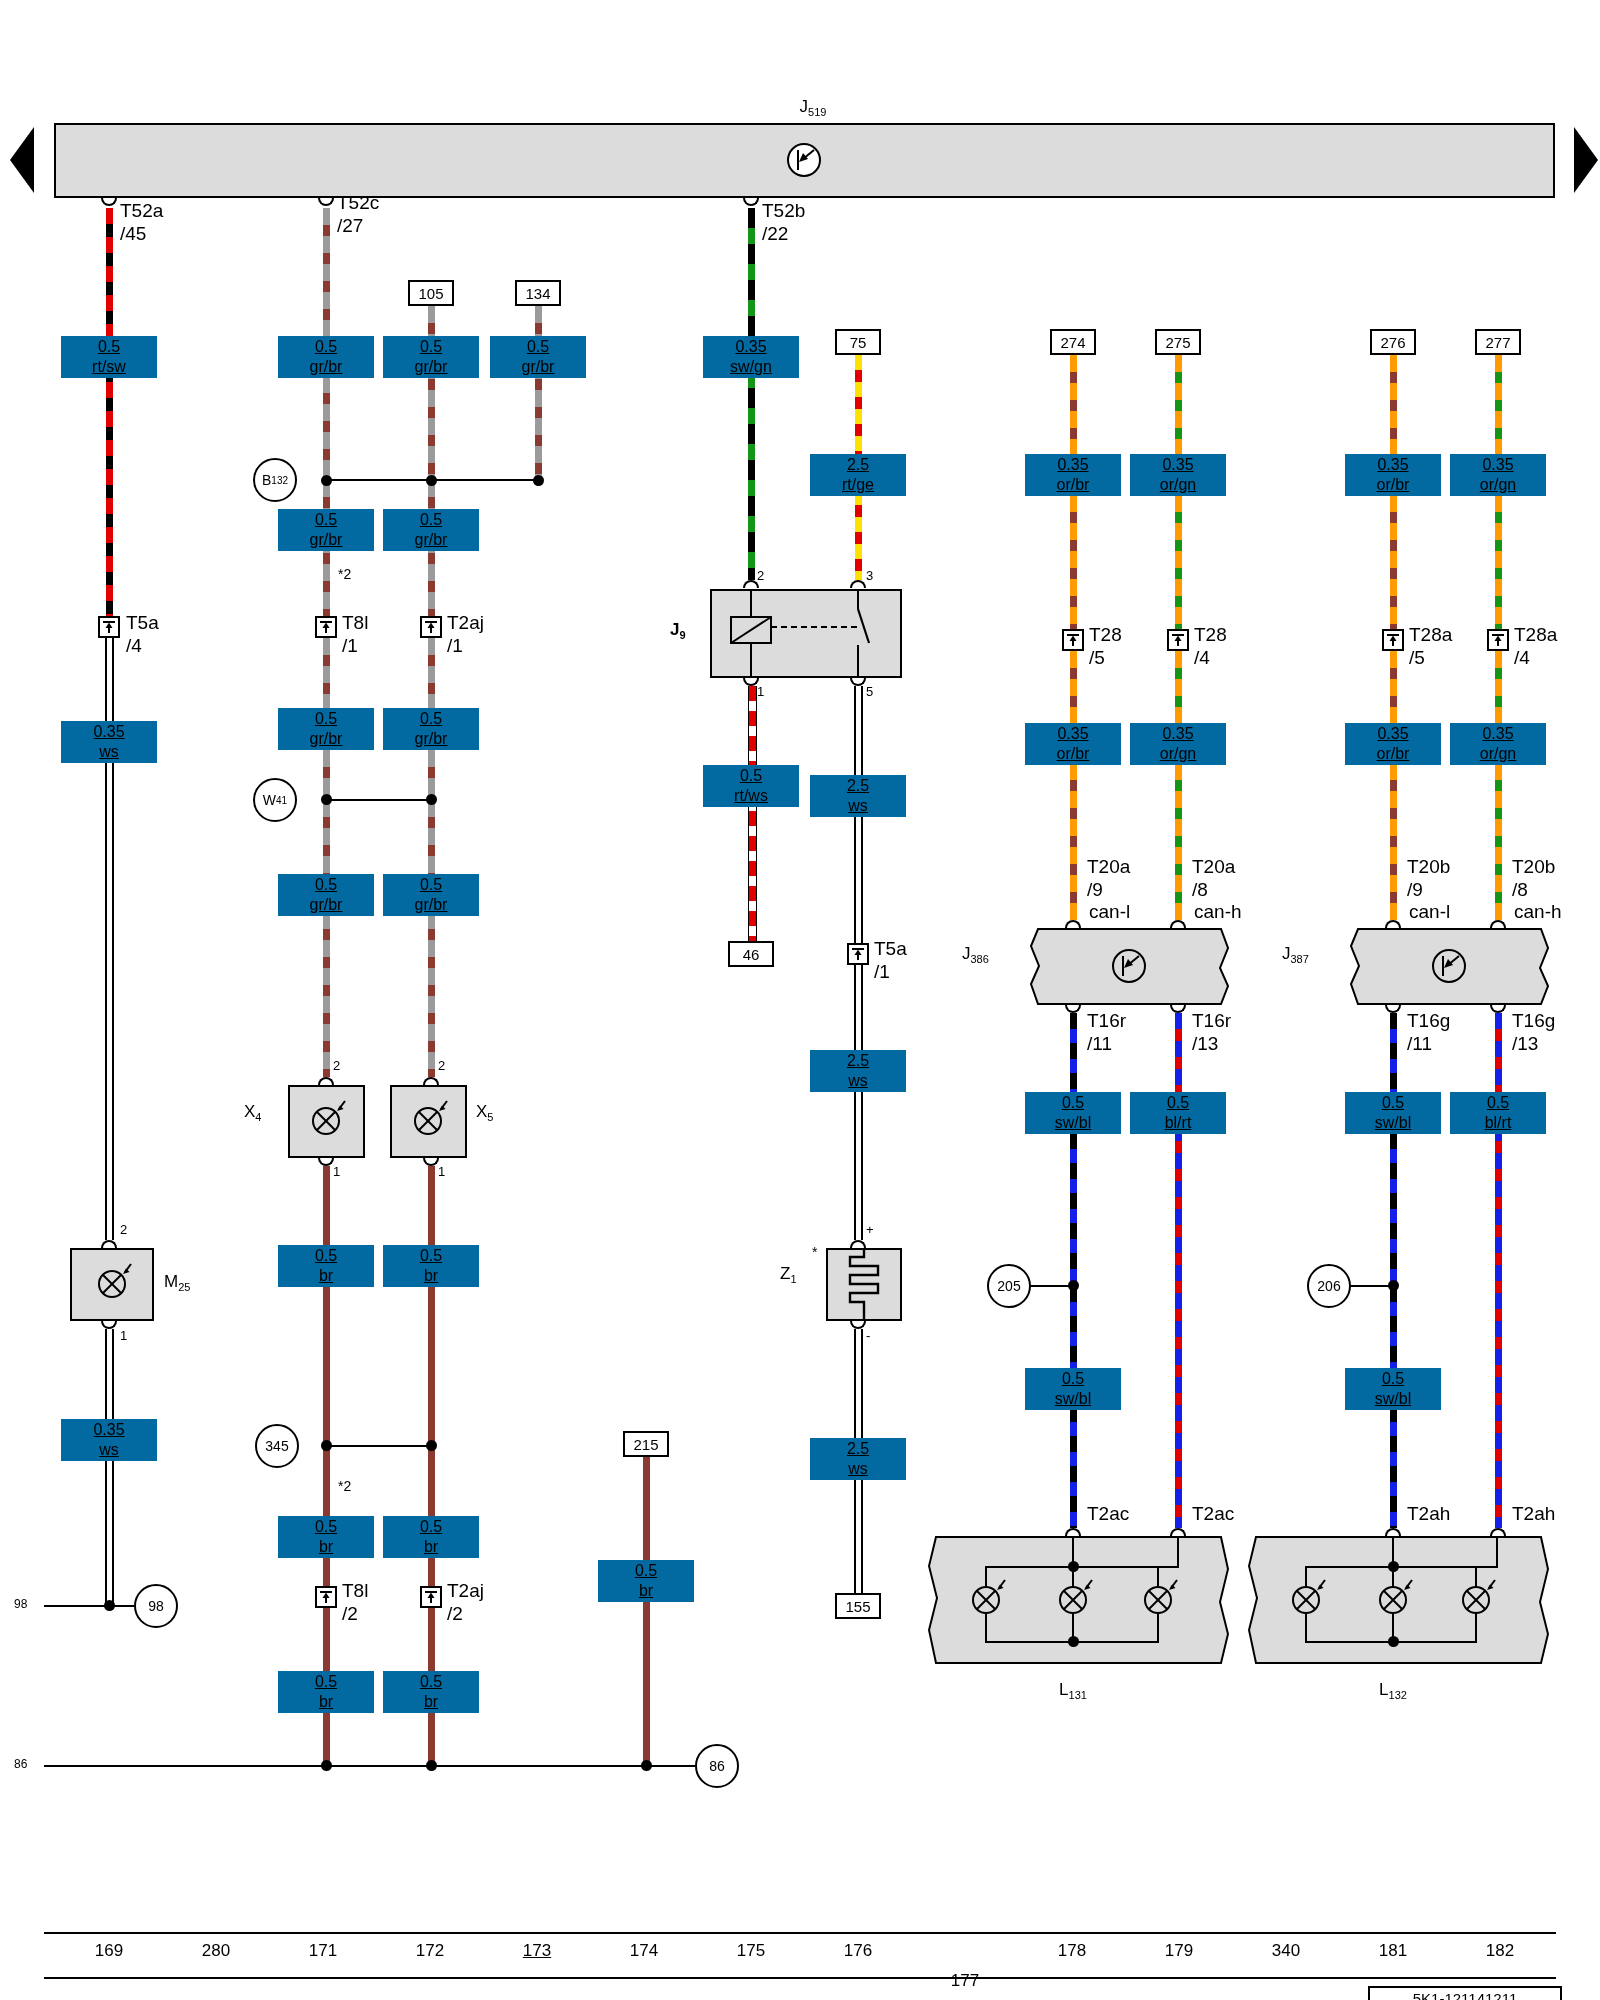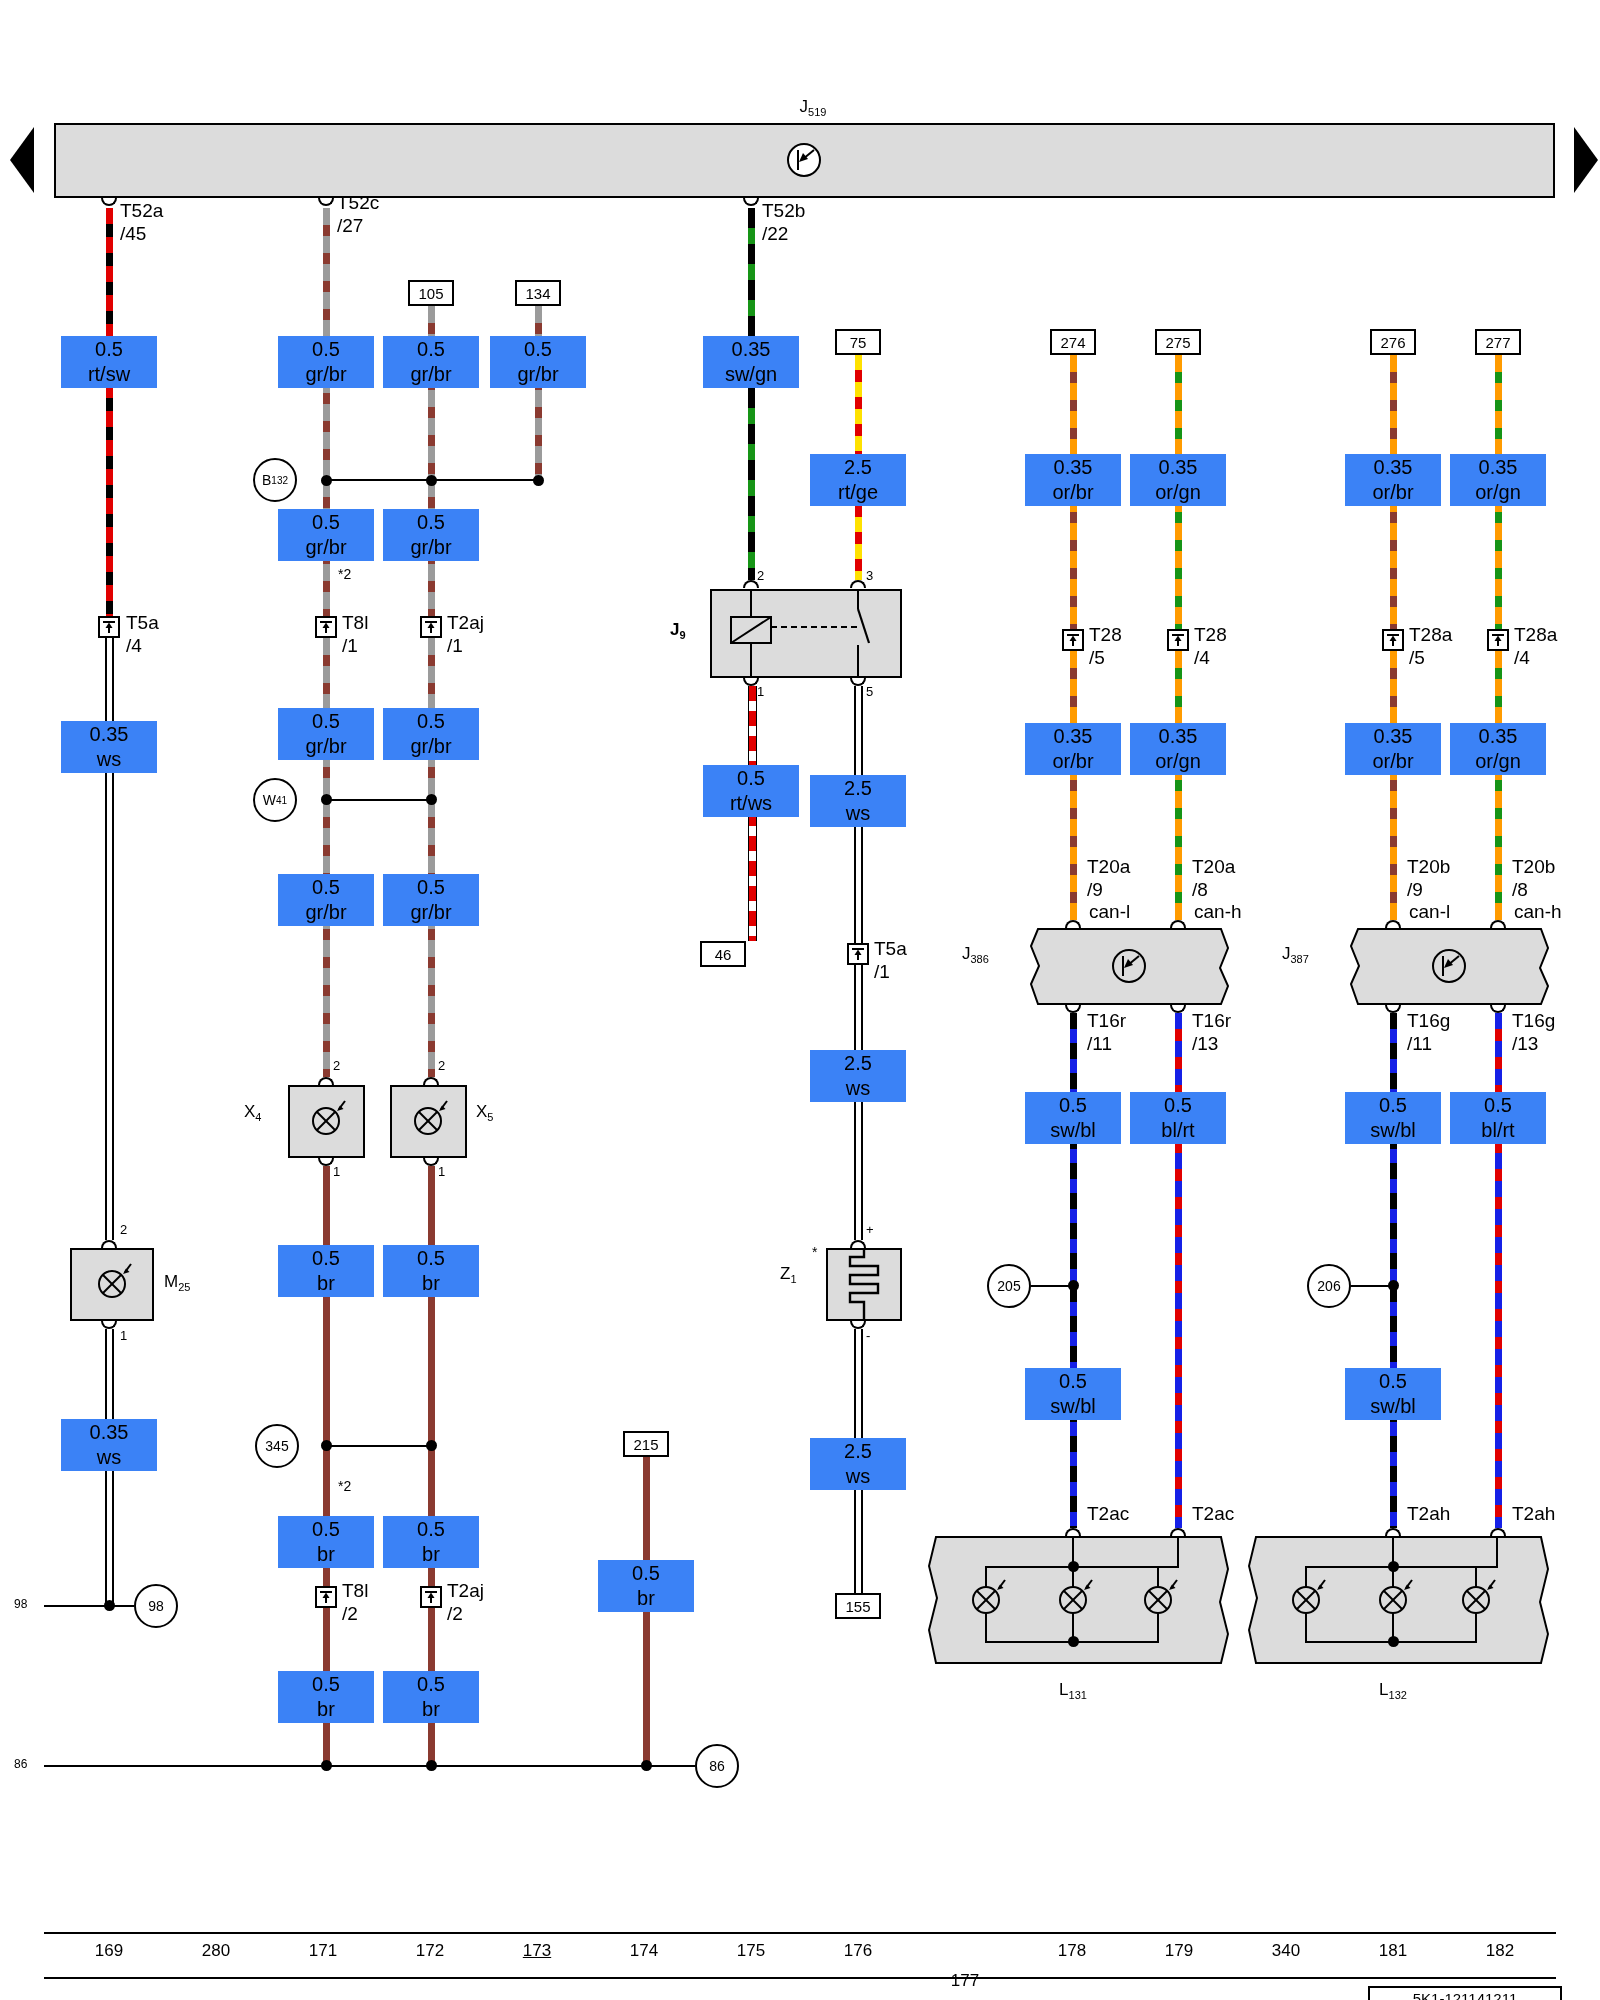--- a/index.html
+++ b/index.html
@@ -21,21 +21,21 @@
   .w-swbl{background:repeating-linear-gradient(180deg,#000 0 16px,#1520e6 16px 30px);}
   .w-blrt{background:repeating-linear-gradient(180deg,#1520e6 0 16px,#e10000 16px 28px);}
   .w-ws{width:9px;background:#fff;border-left:2px solid #000;border-right:2px solid #000;box-sizing:border-box;}
   .dot{width:11px;height:11px;border-radius:50%;background:#000;z-index:6;}
   .cupu{width:16px;height:8px;border:2px solid #000;border-bottom:none;border-radius:8px 8px 0 0;background:#fff;box-sizing:border-box;z-index:5;}
   .cupd{width:16px;height:8px;border:2px solid #000;border-top:none;border-radius:0 0 8px 8px;background:#fff;box-sizing:border-box;z-index:5;}
   .badge{width:44px;height:44px;border:2px solid #000;border-radius:50%;background:#fff;display:flex;align-items:center;justify-content:center;font-size:14px;z-index:7;box-sizing:border-box;}
   .badge sub{font-size:10px;}
   .numbox{min-width:46px;height:26px;border:2px solid #000;background:#fff;display:flex;align-items:center;justify-content:center;font-size:15px;z-index:7;box-sizing:border-box;padding:0 3px;}
   .graybox{background:#dcdcdc;border:2px solid #000;box-sizing:border-box;z-index:4;}
-  .wlabel{width:96px;margin-left:-48px;text-align:center;font-size:20px;line-height:1.25;background:#3b82f6;white-space:pre-line;z-index:5;padding:1px 0;}
+  .wlabel{width:96px;margin-left:-48px;text-align:center;font-size:16px;line-height:1.25;background:#0369a1;white-space:pre-line;z-index:5;padding:1px 0;text-decoration:underline;}
   .clabel{font-size:19px;line-height:1.2;white-space:pre-line;z-index:6;}
   .term{font-size:13px;z-index:6;}
   .note{font-size:14px;z-index:6;}
   .complabel{font-size:17px;z-index:7;}
   .complabel sub{font-size:11px;}
   .marginlbl{font-size:12px;z-index:6;}
   .tracknum{width:48px;margin-left:-24px;text-align:center;font-size:17px;z-index:6;}
   .sym{z-index:5;}
   .plug{width:22px;height:22px;border:2px solid #000;background:#fff;box-sizing:border-box;z-index:6;display:flex;align-items:center;justify-content:center;}
   .arrowL{width:0;height:0;border-top:33px solid transparent;border-bottom:33px solid transparent;border-right:24px solid #000;z-index:3;position:absolute;}
@@ -271,21 +271,21 @@
     <line x1="148" y1="56" x2="148" y2="89" stroke="#000" stroke-width="2"></line>
   </svg>
   <div class="complabel" style="left:670px;top:620px;font-weight:bold;"><span>J</span><sub>9</sub></div>
   <div class="cupd" style="left:743px;top:678px;"></div>
   <div class="term" style="left:757px;top:684px;">1</div>
   <div class="cupd" style="left:850px;top:678px;"></div>
   <div class="term" style="left:866px;top:684px;">5</div>
   <div class="wire w-rtws" style="left:748px;top:686px;height:255px;"></div>
   <div class="wlabel" style="left:751px;top:765px;">0.5
 rt/ws</div>
-  <div class="numbox" style="left:700px;top:941px;text-align:right;">
+  <div class="numbox" style="left:728px;top:941px;text-align:right;">
       <span>46</span>
     </div>
   <div class="wire w-ws" style="left:854px;top:686px;height:257px;"></div>
   <div class="wlabel" style="left:858px;top:775px;">2.5
 ws</div>
   <div class="plug" style="left:847px;top:943px;">
       <svg width="18" height="18" viewBox="0 0 18 18">
         <line x1="3" y1="4" x2="15" y2="4" stroke="#000" stroke-width="2"></line>
         <line x1="9" y1="15" x2="9" y2="8" stroke="#000" stroke-width="2"></line>
         <path d="M9 4.5 L5.5 10 H12.5 Z" fill="#000"></path>

